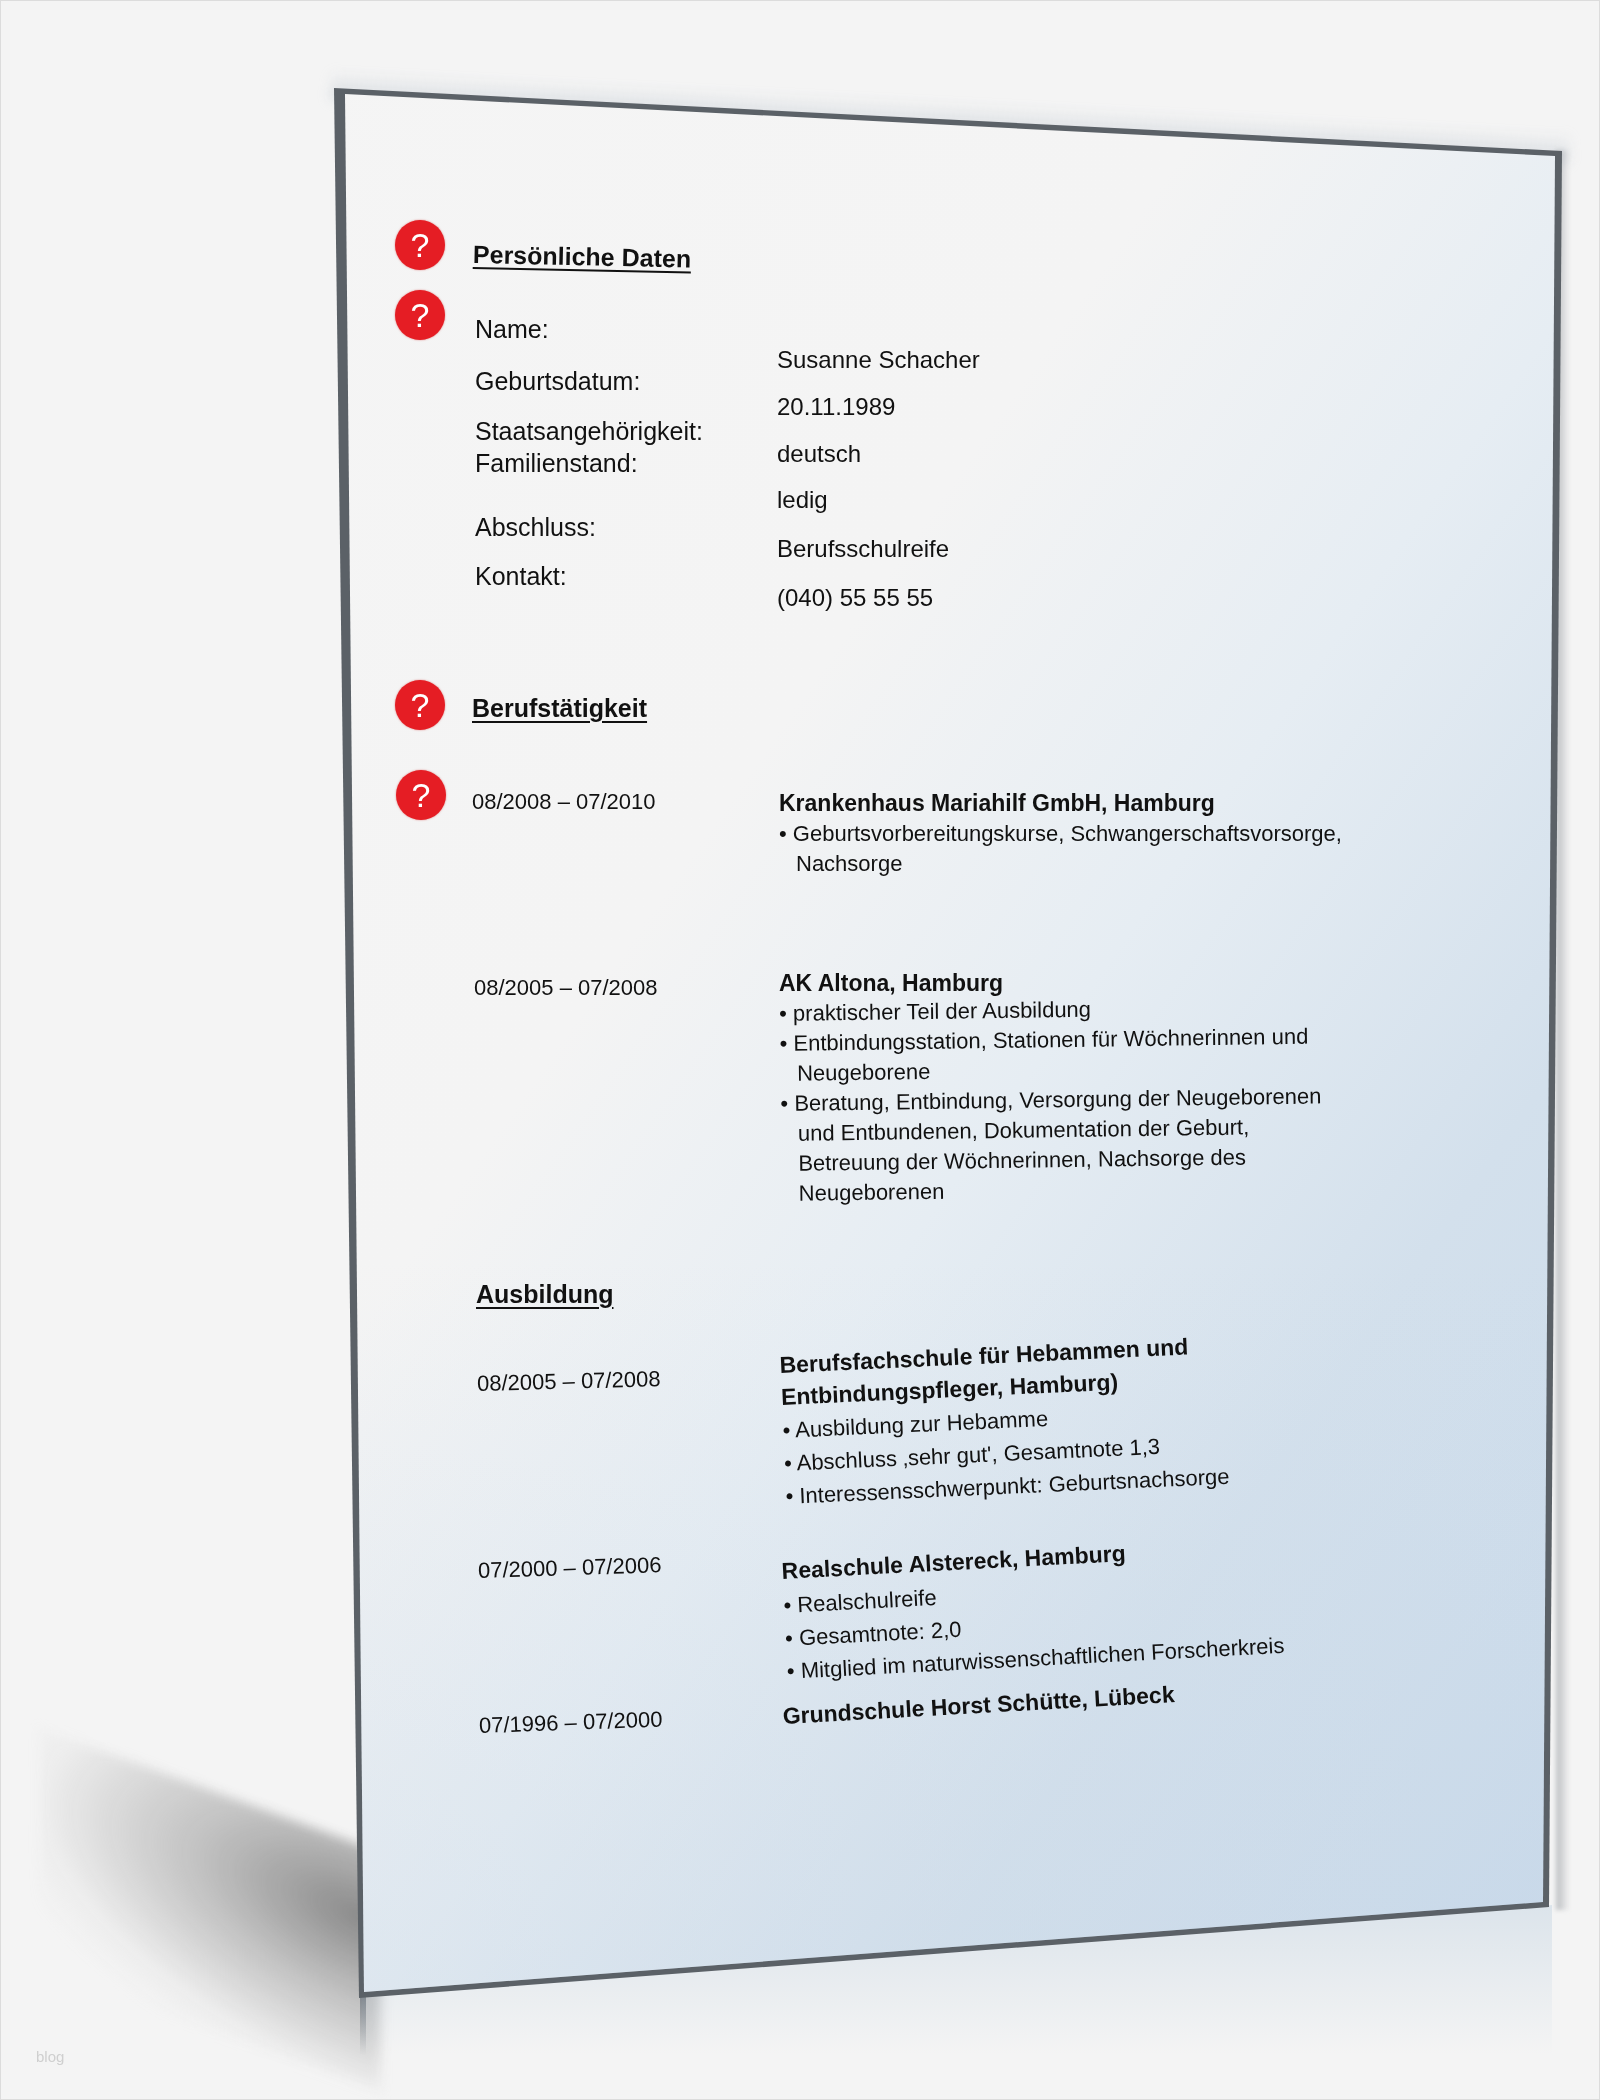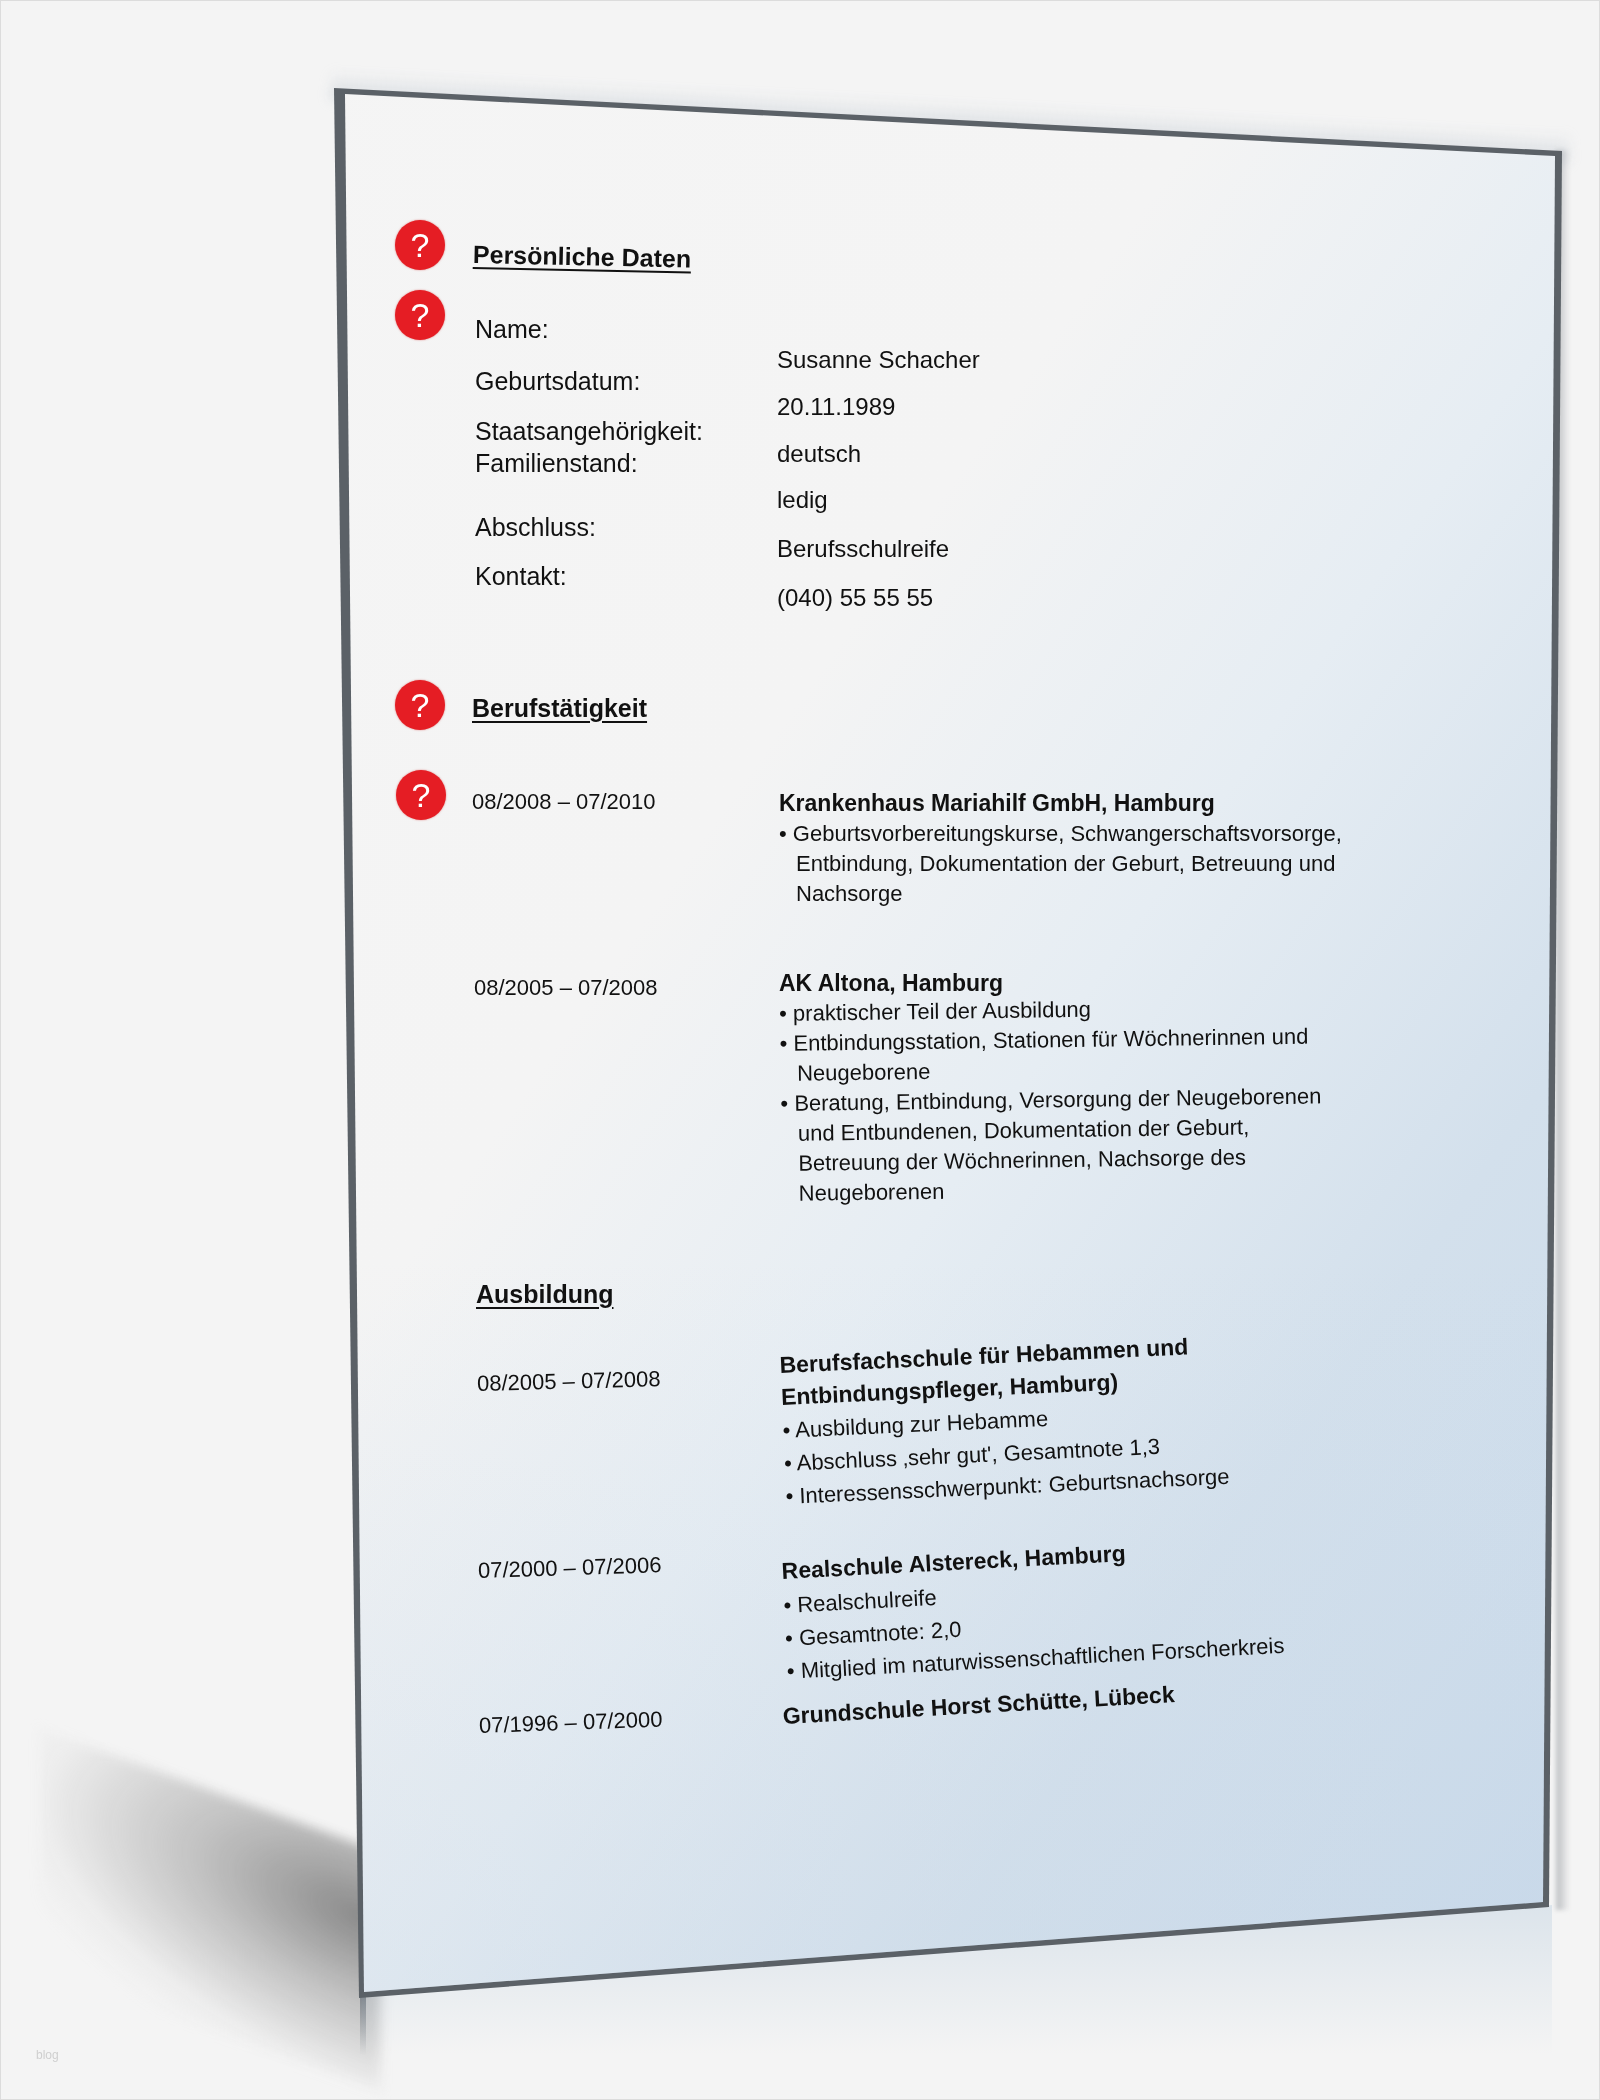--- a/index.html
+++ b/index.html
@@ -48,21 +48,21 @@
     background:
       linear-gradient(125deg, #f5f5f5 0%, #f4f4f4 42%, #e6edf3 58%, #d3e0ec 75%, #c6d8ea 100%);
     clip-path: polygon(345px 94px, 1555px 156px, 1543px 1902px, 364px 1992px);
   }
   .page-shade {
     position:absolute; left:0; top:0; width:1600px; height:2100px;
     background: linear-gradient(to bottom, rgba(244,244,244,0) 0%, rgba(244,244,244,0) 60%, rgba(200,215,230,0.35) 100%);
     clip-path: polygon(345px 94px, 1555px 156px, 1543px 1902px, 364px 1992px);
   }
   .watermark {
-    position:absolute; left:36px; top:2048px; font-size:12px; color:#cfcfcf;
+    position:absolute; left:36px; top:2048px; font-size:15px; color:#cfcfcf;
   }
 
   
   .abs { position:absolute; white-space:nowrap; }
   .q-icon {
     position:absolute; width:50px; height:50px; border-radius:50%;
     background:#e51d24;
     box-shadow: 0 0 2px rgba(200,0,0,0.5);
     color:#fff; font-size:34px; line-height:50px; text-align:center;
     font-family:"Liberation Sans", sans-serif;
@@ -121,21 +121,20 @@
 <div class="q-icon" style="left:395px;top:680px;">?</div>
 <div class="abs heading" style="left:472px;top:694px;">Berufstätigkeit</div>
 
 <div class="q-icon" style="left:396px;top:770px;">?</div>
 
 <div>
   <div class="abs date" style="left:472px;top:789px;">08/2008 – 07/2010</div>
   <div class="abs title" style="left:779px;top:790px;">Krankenhaus Mariahilf GmbH, Hamburg</div>
   <div class="bullet-block bullet" style="left:779px;top:819px;">
     <span class="line">• Geburtsvorbereitungskurse, Schwangerschaftsvorsorge,</span>
-    <span class="line cont">Entbindung, Dokumentation der Geburt, Betreuung und</span>
     <span class="line cont">Nachsorge</span>
   </div>
 </div>
 
 <div>
   <div class="abs date" style="left:474px;top:975px;">08/2005 – 07/2008</div>
   <div class="abs title" style="left:779px;top:970px;">AK Altona, Hamburg</div>
   <div class="bullet-block bullet" style="left:779px;top:999px;transform:rotate(-0.8deg);transform-origin:left top;">
     <span class="line">• praktischer Teil der Ausbildung</span>
     <span class="line">• Entbindungsstation, Stationen für Wöchnerinnen und</span>

